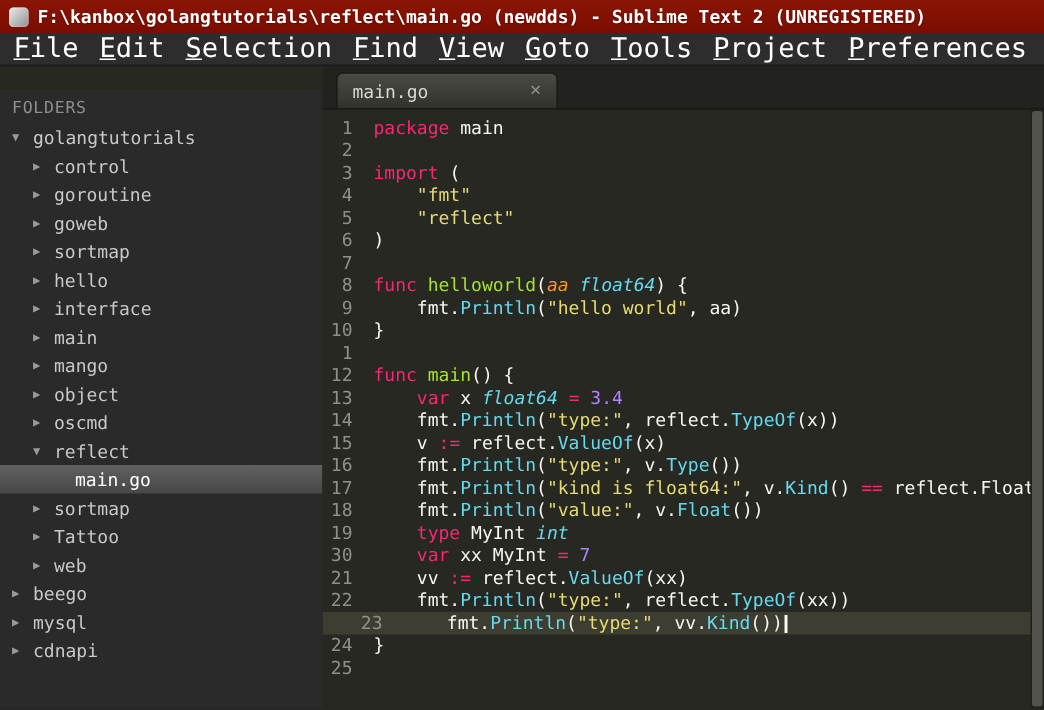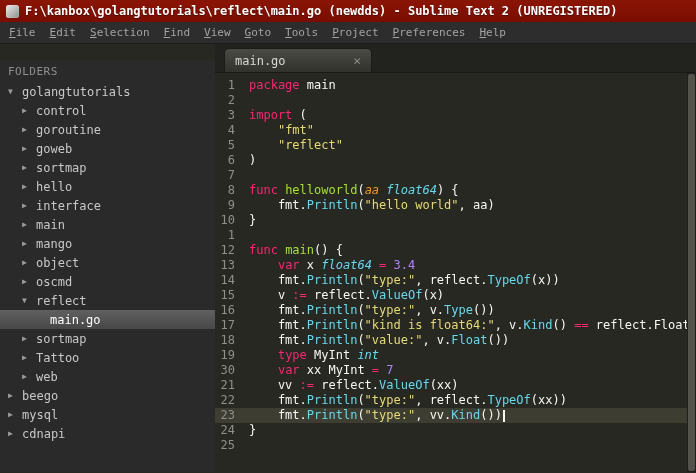--- a/index.html
+++ b/index.html
@@ -26,21 +26,21 @@
     color:#ffffff; font-weight:bold; font-size:12px; white-space:nowrap;
     text-shadow: 0 1px 1px rgba(0,0,0,.4);
   }
 
   
   .menubar {
     height:22px; background: var(--menubar-bg, #2d2d2d);
     border-bottom:1px solid #1b1b1b;
     display:flex; align-items:center; padding:0 2px;
   }
-  .menu-item { color:#a3a3a3; font-size:11px; padding:2px 7px; white-space:nowrap; }
+  .menu-item { color:#ffffff; font-size:18px; padding:2px 7px; white-space:nowrap; }
   .menu-item u { text-decoration:underline; }
 
   
   .main { display:flex; height:428px; }
 
   
   .sidebar {
     width:215px; flex-shrink:0; overflow:hidden;
     background: var(--sidebar-bg, #2a2a2a);
     margin-top: 16px;
@@ -66,21 +66,21 @@
   .tab {
     height:24px; min-width:148px; display:flex; align-items:center; justify-content:space-between;
     background: linear-gradient(180deg, #4b4b45, #32322c);
     border:1px solid #1b1b18; border-bottom:none; border-radius:5px 5px 0 0;
     padding:0 10px; color:#d9d9d3; font-size:12px;
   }
   .tab-close { color:#8f8f89; font-size:13px; line-height:13px; }
 
   .code-area { flex:1; padding-top:5px; overflow:hidden; }
   .code-line { display:flex; height:15px; line-height:15px; font-size:12px; }
-  .code-line.current { background: var(--current-line-bg, #3e3d32); }
+  .code-line.current { background: var(--current-line-bg, #3e3d32); padding-left: 20px; }
   .gutter { width:34px; flex-shrink:0; text-align:right; padding-right:14px; color: var(--gutter-fg, #8f908a); }
   .code-text { white-space:pre; color: var(--text-fg, #f8f8f2); }
 
   .t-kw    { color: var(--keyword, #f92672); }
   .t-fn    { color: var(--function-name, #a6e22e); }
   .t-call  { color: var(--support-function, #66d9ef); }
   .t-type  { color: var(--type-italic, #66d9ef); font-style:italic; }
   .t-str   { color: var(--string, #e6db74); }
   .t-num   { color: var(--number, #ae81ff); }
   .t-op    { color: var(--keyword, #f92672); }

